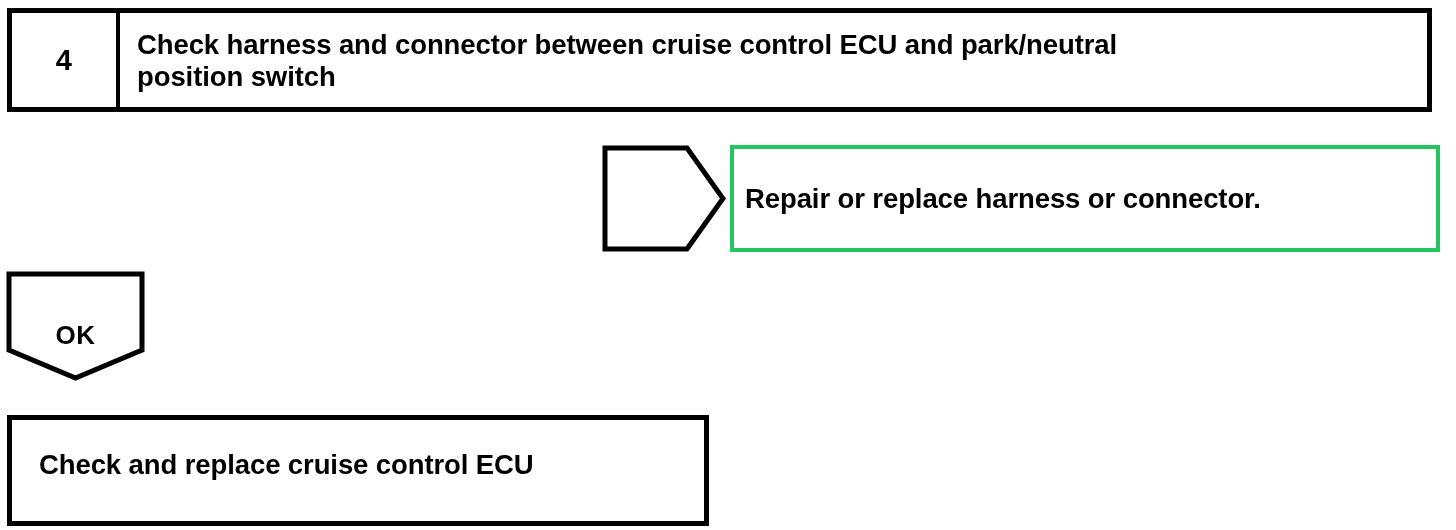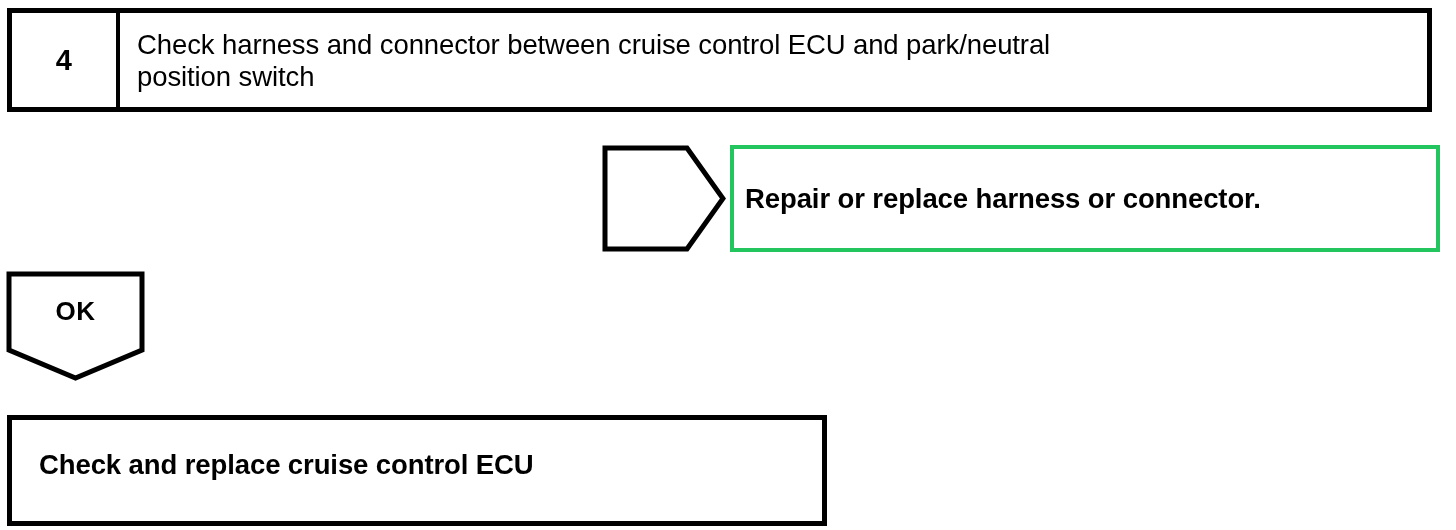--- a/index.html
+++ b/index.html
@@ -58,21 +58,21 @@
     position: absolute;
     left: 108px;
     top: 0;
     right: 0;
     height: 100%;
     padding: 16px 14px 0 17px;
     box-sizing: border-box;
   }
   .step-text {
     font-size: 27.5px;
-    font-weight: normal;
+    font-weight: bold;
     line-height: 1.18;
     letter-spacing: -0.1px;
     white-space: pre-line;
     margin: 0;
   }
 
   
   .ng-arrow {
     position: absolute;
     left: 602px;
@@ -124,33 +124,33 @@
     height: 110px;
   }
   .ok-arrow svg { display: block; }
   .ok-label {
     position: absolute;
     left: 6px;
     top: 271px;
     width: 139px;
     height: 80px;
     display: flex;
-    align-items: center;
+    align-items: flex-end;
     justify-content: center;
     font-size: 26px;
     font-weight: bold;
     letter-spacing: 0.5px;
   }
 
   
   .final-box {
     position: absolute;
     left: 7px;
     top: 415px;
-    width: 820px;
+    width: 702px;
     height: 111px;
     border: 5px solid #000;
     box-sizing: border-box;
     background: #fff;
   }
   .final-text {
     position: absolute;
     left: 27px;
     top: 29px;
     font-size: 27.5px;

